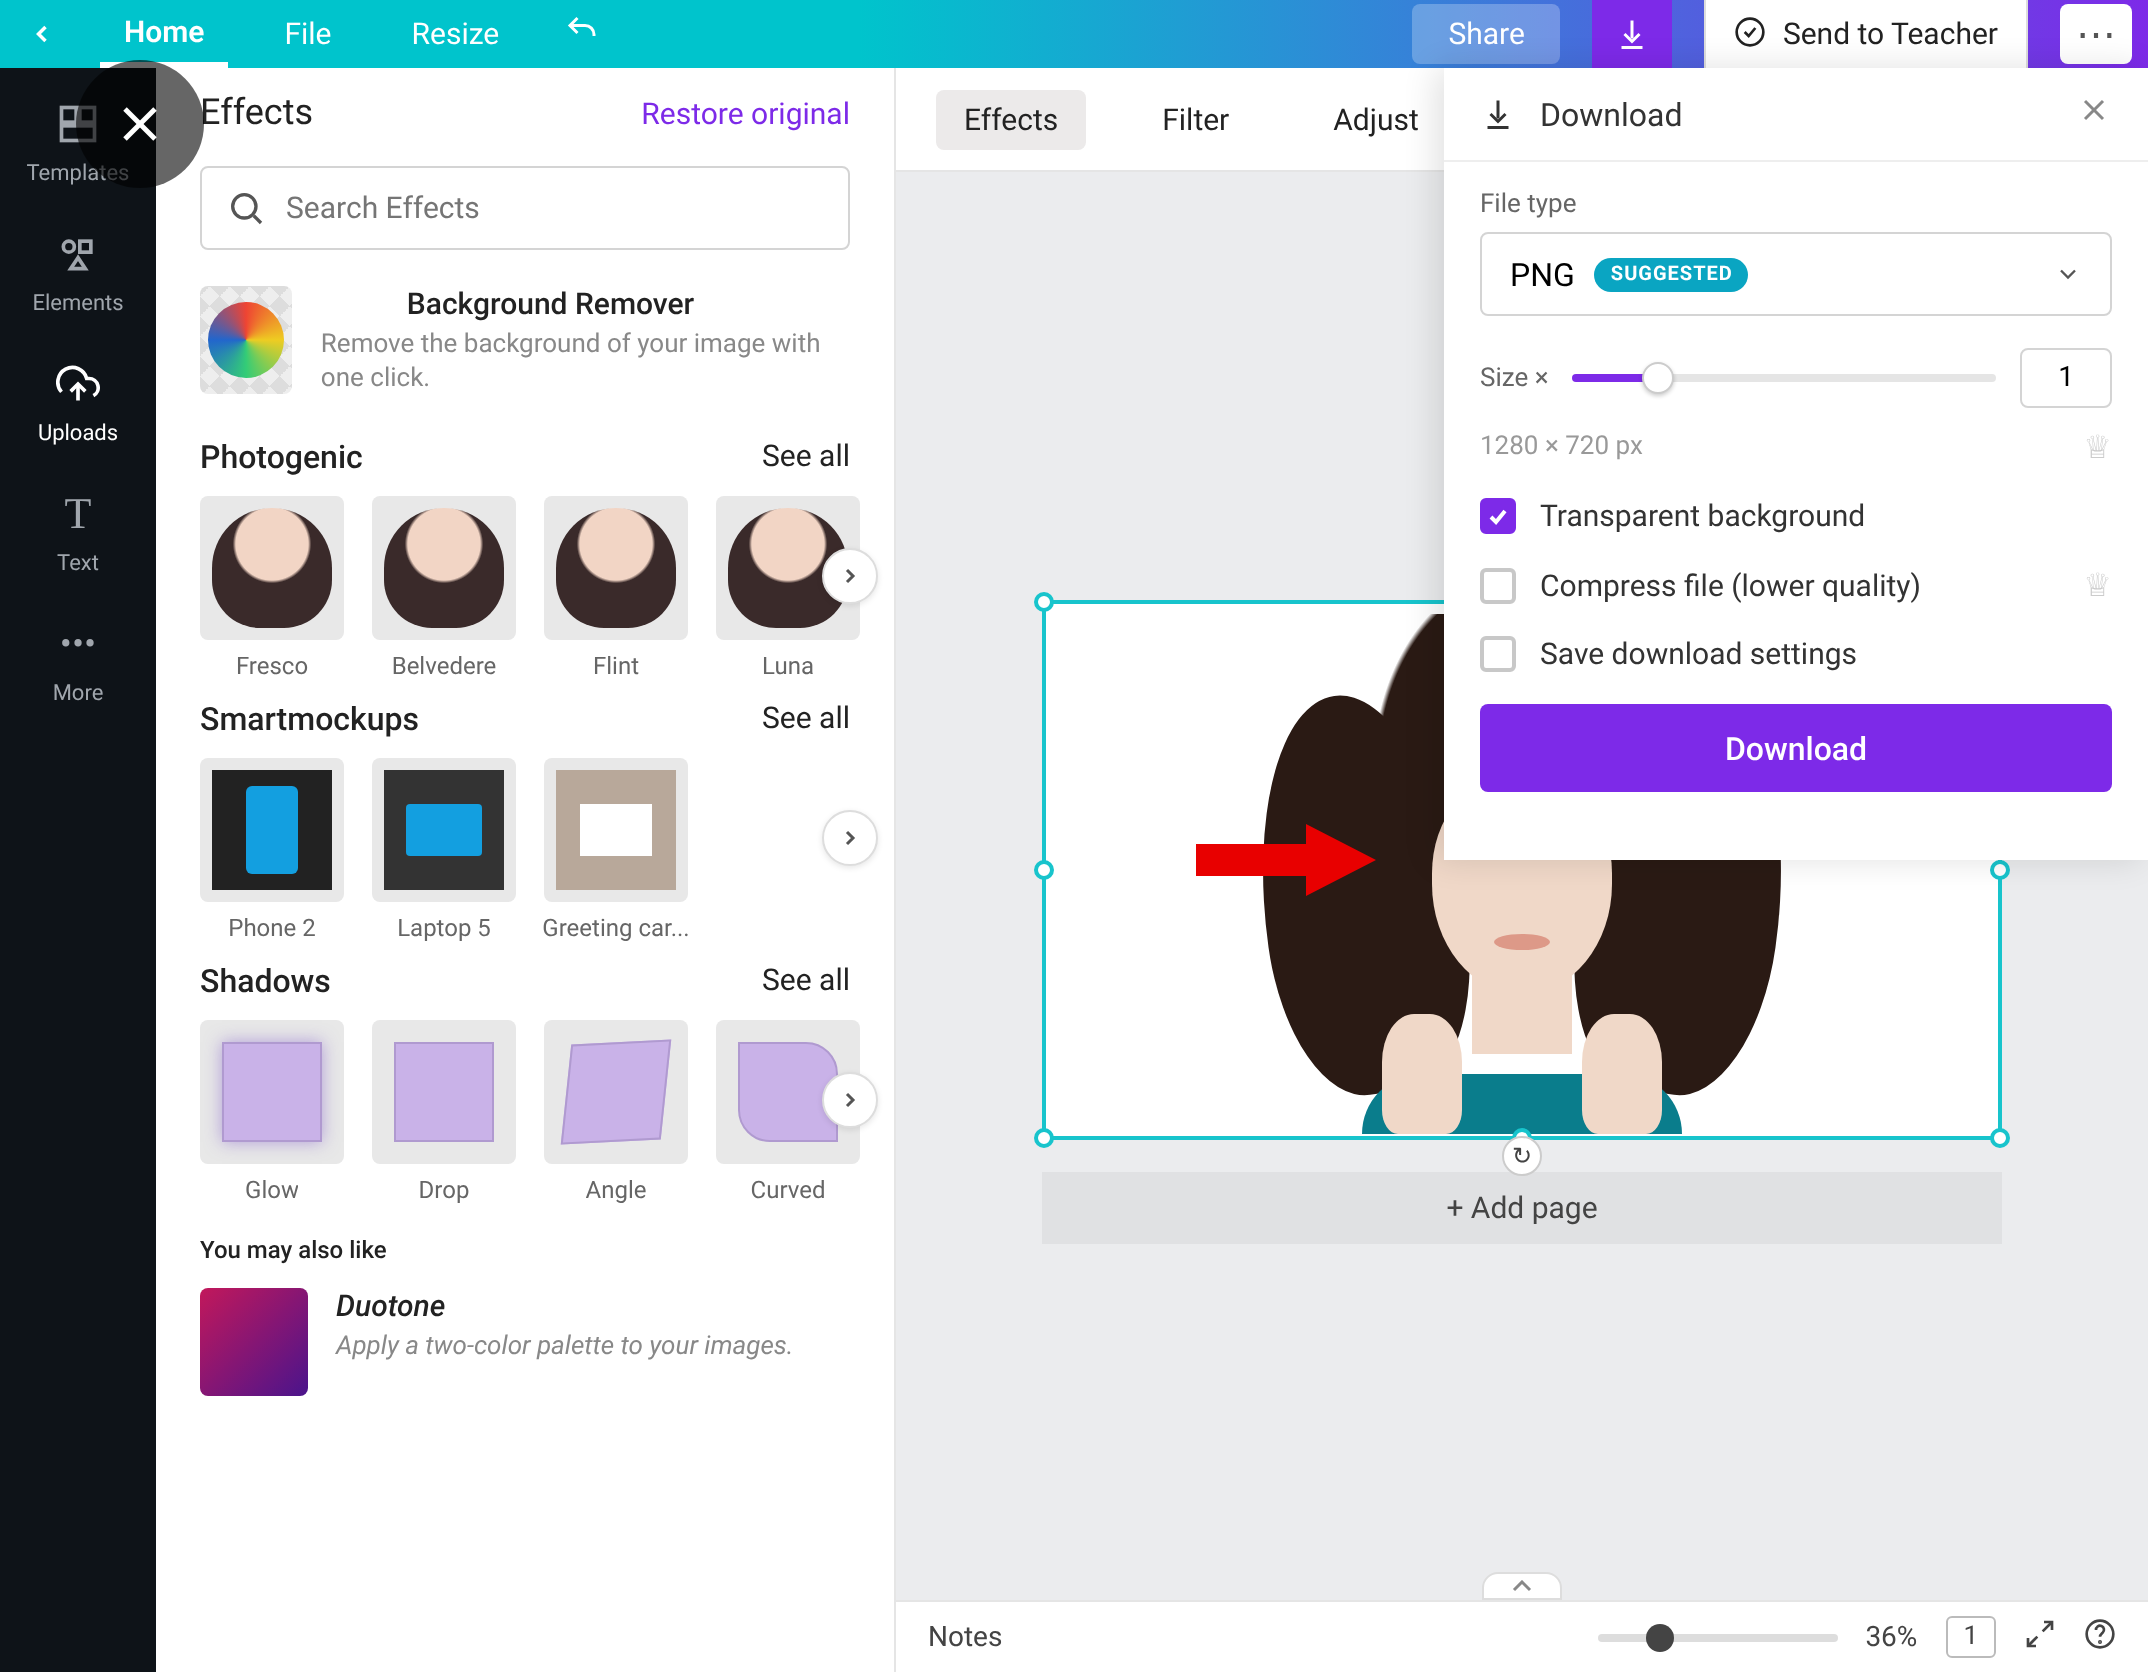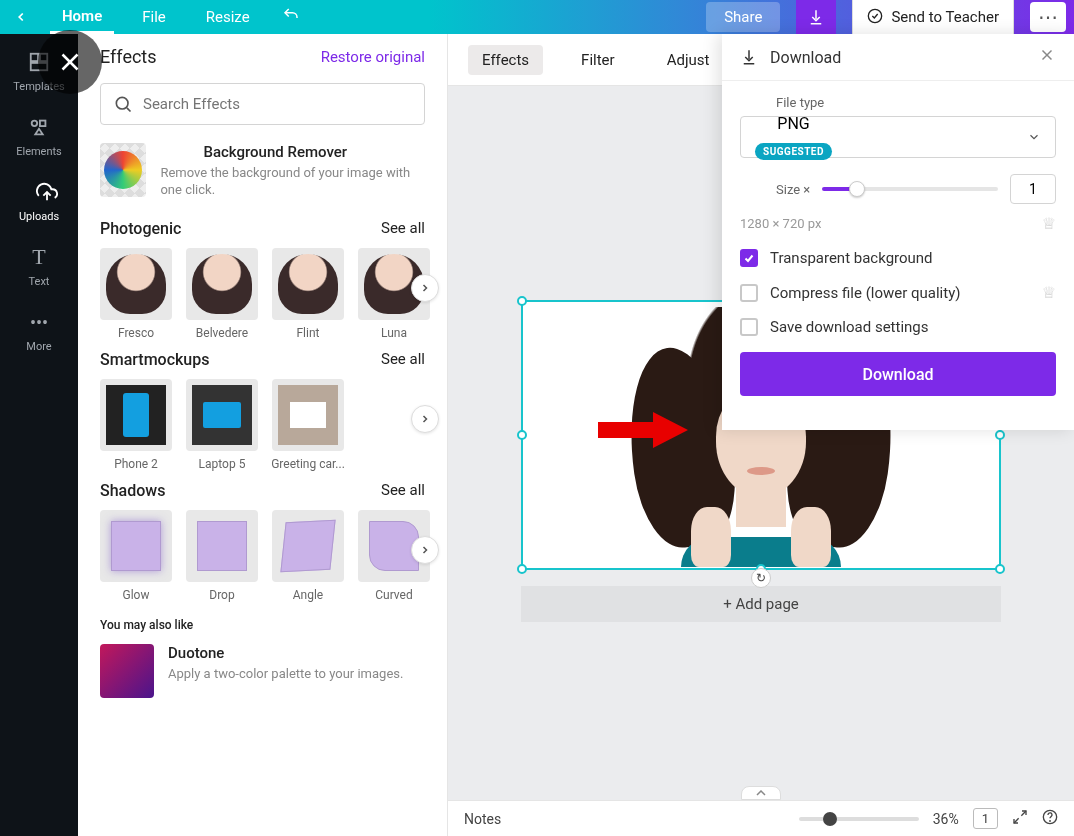--- a/index.html
+++ b/index.html
@@ -13,21 +13,21 @@
 .topbar .spacer { flex: 1; }
 .topbar .share { background: rgba(255,255,255,0.25); padding: 6px 18px; border-radius: 4px; font-size: 15px; cursor: pointer; }
 .topbar .dl { width: 40px; height: 34px; background: #7d2ae8; display: flex; align-items: center; justify-content: center; cursor: pointer; }
 .topbar .send { background: #fff; color: #222; padding: 22px 14px; border-radius: 4px; font-size: 15px; display: flex; align-items: flex-start; gap: 8px; cursor: pointer; border: 1px solid #ddd; }
 .topbar .more { width: 36px; height: 30px; background: #fff; border-radius: 4px; display: flex; align-items: center; justify-content: center; cursor: pointer; }
 .close-x { position: absolute; left: 38px; top: 30px; width: 64px; height: 64px; background: rgba(0,0,0,0.6); border-radius: 50%; display: flex; align-items: center; justify-content: center; color: #fff; font-size: 34px; cursor: pointer; z-index: 20; }
 
 
 .rail { position: absolute; left: 0; top: 34px; bottom: 0; width: 78px; background: #0e1318; display: flex; flex-direction: column; align-items: center; gap: 22px; padding-top: 16px; color: #a0a6ad; font-size: 11px; }
 .rail-item { display: flex; flex-direction: column; align-items: center; gap: 6px; cursor: pointer; }
-.rail-item.sel { color: #fff; align-items: flex-end; }
+.rail-item.sel { color: #fff; }
 .rail-icon { width: 24px; height: 24px; display: flex; align-items: center; justify-content: center; }
 
 
 .sidepanel { position: absolute; left: 78px; top: 34px; bottom: 0; width: 370px; background: #fff; overflow-y: auto; border-right: 1px solid #e5e5e5; padding: 0 0 20px 0; }
 .sp-head { display: flex; align-items: center; justify-content: space-between; padding: 12px 22px 8px 22px; }
 .sp-head .title { font-size: 18px; color: #222; }
 .sp-head .restore { color: #7d2ae8; font-size: 15px; cursor: pointer; }
 .search { margin: 8px 22px 18px 22px; border: 1px solid #d4d4d4; border-radius: 4px; height: 42px; display: flex; align-items: center; padding: 0 12px; gap: 10px; }
 .search input { border: none; outline: none; font-size: 15px; flex: 1; color: #666; }
 .bg-remover { margin: 0 22px 16px 22px; display: flex; gap: 14px; cursor: pointer; }
@@ -47,21 +47,21 @@
 .row-arrow { position: absolute; right: 8px; top: 26px; width: 28px; height: 28px; background: #fff; border: 1px solid #ddd; border-radius: 50%; display: flex; align-items: center; justify-content: center; cursor: pointer; box-shadow: 0 1px 3px rgba(0,0,0,0.1); }
 
 .face { width:60px; height:60px; border-radius:50% 50% 40% 40%; background: radial-gradient(circle at 50% 30%, #f2d5c5 0%, #f2d5c5 35%, #3a2a2a 38%, #3a2a2a 100%); }
 .mock { width:60px;height:60px;background:#bcbcbc;display:flex;align-items:center;justify-content:center; }
 .mock .scr { width:38px;height:26px;background:#139fe0;border-radius:2px; }
 .shadow-thumb { width:50px;height:50px;background:#c9b2e8;border:1px solid #b09ad0;position:relative; }
 .shadow-thumb.drop::after{content:'';position:absolute;left:4px;top:4px;width:100%;height:100%;background:rgba(0,0,0,0.12);z-index:-1;}
 
 .also { padding: 10px 22px 0 22px; }
 .also h3 { font-size: 12px; font-weight: 500; color: #222; margin-bottom: 12px; }
-.also-item { display:flex; gap:14px; cursor:pointer; }
+.also-item { display:flex; gap:14px; cursor:pointer;font-style:italic; }
 .also-item .thumb { width:54px;height:54px;border-radius:4px;background:linear-gradient(135deg,#c2185b,#4a148c); }
 .also-item .txt h4 { font-size:15px;color:#222;font-weight:500;margin-bottom:4px; }
 .also-item .txt p { font-size:13px;color:#888;line-height:1.3; }
 
 
 .center { position: absolute; left: 448px; right: 0; top: 34px; bottom: 0; background: #ebecee; display:flex; flex-direction:column; }
 .toolbar { height: 52px; background:#fff; border-bottom: 1px solid #e5e5e5; display:flex; align-items:center; padding: 0 20px; gap: 24px; }
 .toolbar .tab { font-size:15px; color:#222; padding:6px 14px; cursor:pointer; border-radius:4px; }
 .toolbar .tab.active { background:#eceaea; }
 .canvas-area { flex:1; position:relative; display:flex; flex-direction:column; align-items:center; justify-content:center; overflow:hidden;}
@@ -87,21 +87,21 @@
 .addpage .reload { position:absolute; top:-18px; left:calc(50% - 10px); width:20px;height:20px;background:#fff;border:1px solid #ccc;border-radius:50%;display:flex;align-items:center;justify-content:center;font-size:12px; }
 
 .arrow-annot { position:absolute; left:150px; top:324px; width:90px; height:40px; z-index:5;}
 .arrow-annot svg { width:100%; height:100%; }
 
 
 .dlpanel { position:absolute; right:0; top:34px; width:352px; background:#fff; box-shadow: -4px 0 16px rgba(0,0,0,0.12); z-index:10; padding-bottom:20px;}
 .dl-head { display:flex; align-items:center; justify-content:space-between; padding:12px 18px; border-bottom:1px solid #eee; }
 .dl-head .l { display:flex; align-items:center; gap:12px; font-size:16px; color:#333; }
 .dl-body { padding: 14px 18px; display:flex; flex-direction:column; gap:16px; }
-.dl-label { font-size:13px; color:#666;margin-left:36px; }
+.dl-label { font-size:13px; color:#666; }
 .dl-select { border:1px solid #d4d4d4; border-radius:4px; height:42px; display:flex; align-items:center; padding:0 14px; justify-content:space-between; cursor:pointer; }
 .badge { background:#0aa5c2; color:#fff; font-size:10px; font-weight:700; padding:3px 8px; border-radius:10px; letter-spacing:0.5px; }
 .size-row { display:flex; align-items:center; gap:12px; }
 .size-row .slider { flex:1; height:4px; border-radius:2px; background:linear-gradient(90deg,#7d2ae8 0%, #7d2ae8 20%, #e5e5e5 20%, #e5e5e5 100%); position:relative; }
 .size-row .slider .knob { position:absolute; left:calc(20% - 8px); top:-6px; width:16px;height:16px;background:#fff;border:1px solid #ccc;border-radius:50%;box-shadow:0 1px 2px rgba(0,0,0,0.2); cursor:pointer;}
 .size-row .val { width:46px; height:30px; border:1px solid #d4d4d4; border-radius:4px; display:flex;align-items:center;justify-content:center;font-size:14px; }
 .dim { font-size:13px;color:#999; display:flex; justify-content:space-between; align-items:center;}
 .pro { color:#ccc; font-size:16px; }
 .chk { display:flex; align-items:center; gap:12px; font-size:15px; color:#333; }
 .chk .box { width:18px;height:18px;border:2px solid #c8c8c8;border-radius:3px;display:flex;align-items:center;justify-content:center; cursor:pointer;}
@@ -405,21 +405,21 @@
       <svg width="18" height="18" viewBox="0 0 24 24" stroke="#888" stroke-width="2">
           <line x1="6" y1="6" x2="18" y2="18"></line>
           <line x1="6" y1="18" x2="18" y2="6"></line>
         </svg>
     </div>
   </div>
   <div class="dl-body">
     <div>
       <div class="dl-label">File type</div>
       <div class="dl-select" style="margin-top:6px;">
-        <div style="display:flex;align-items:center;gap:10px;flex-direction:column;">
+        <div style="display:flex;align-items:center;gap:10px;">
           <span>PNG</span>
           <span class="badge">SUGGESTED</span>
         </div>
         <svg width="14" height="14" viewBox="0 0 24 24" fill="none" stroke="#555" stroke-width="2">
             <polyline points="6 9 12 15 18 9"></polyline>
           </svg>
       </div>
     </div>
     <div>
       <div class="size-row">

